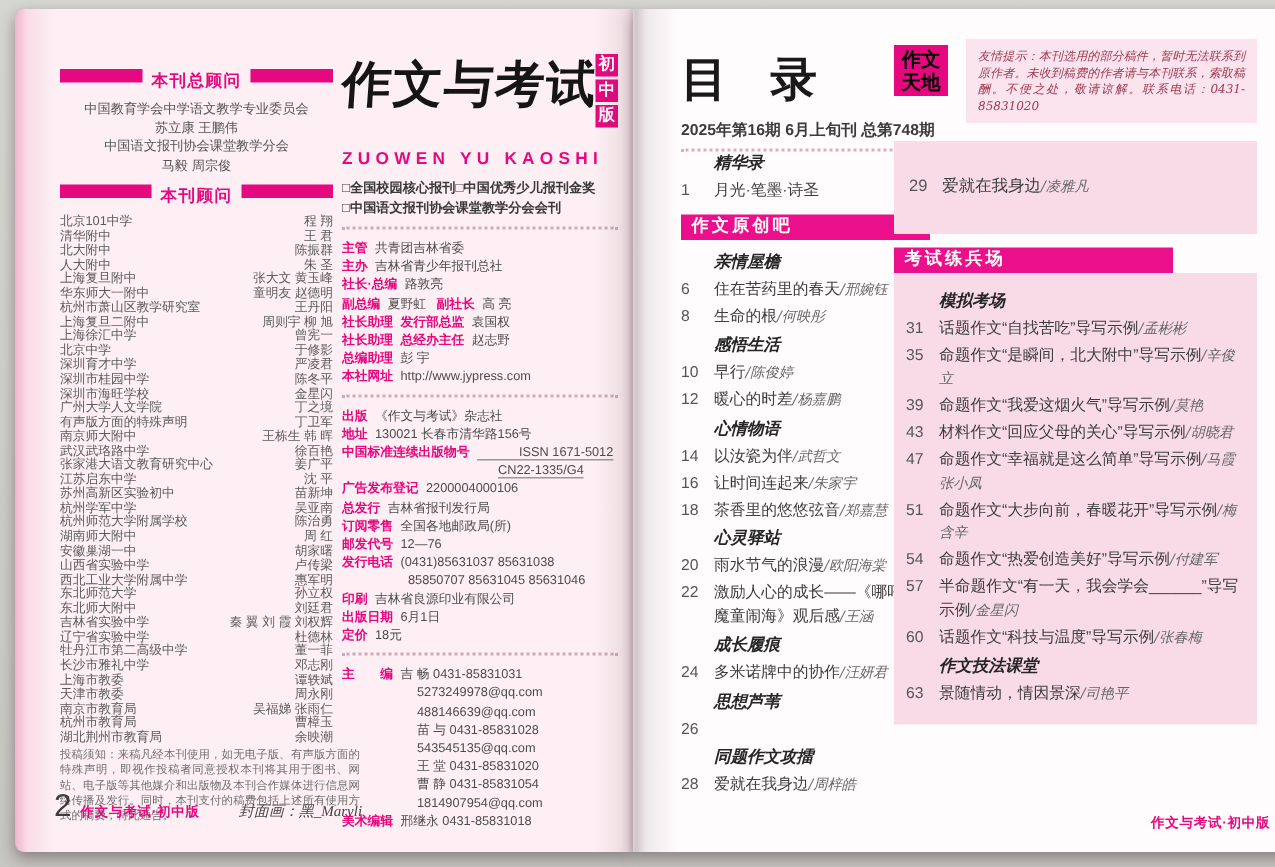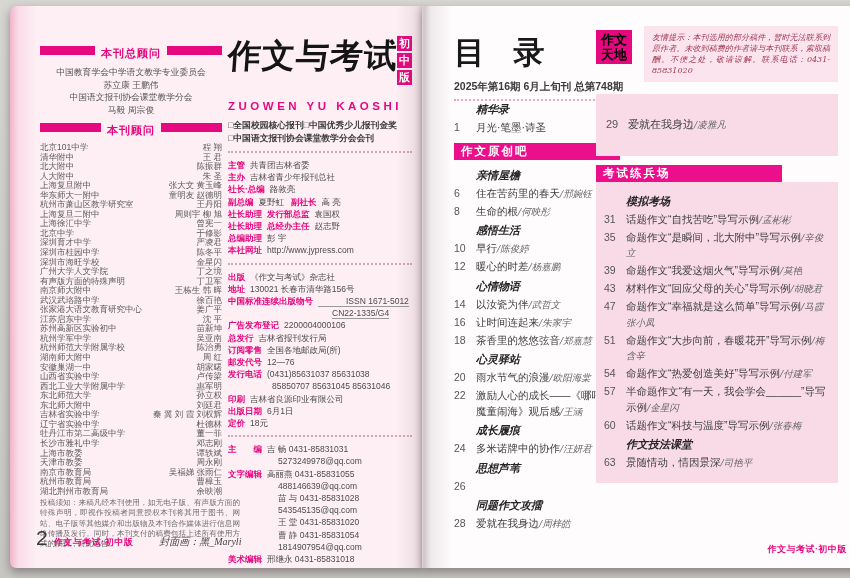--- a/index.html
+++ b/index.html
@@ -300,21 +300,20 @@
           <div class="m-line"><span class="m-label">发行电话</span><span class="m-val">(0431)85631037 85631038</span></div>
           <div class="m-line cont"><span class="m-val">85850707 85631045 85631046</span></div>
           <div class="m-line"><span class="m-label">印刷</span><span class="m-val">吉林省良源印业有限公司</span></div>
           <div class="m-line"><span class="m-label">出版日期</span><span class="m-val">6月1日</span></div>
           <div class="m-line"><span class="m-label">定价</span><span class="m-val">18元</span></div>
         </div>
       <div class="dotted"></div>
       <div id="ed-block">
           <div class="m-line"><span class="m-label">主　　编</span><span class="m-val">吉 畅 0431-85831031</span></div>
           <div class="m-line cont"><span class="m-val">5273249978@qq.com</span></div>
-          <div class="m-line"><span class="m-label">文字编辑</span><span class="m-val">高丽燕 0431-85831055</span></div>
           <div class="m-line cont"><span class="m-val">488146639@qq.com</span></div>
           <div class="m-line cont"><span class="m-val">苗 与 0431-85831028</span></div>
           <div class="m-line cont"><span class="m-val">543545135@qq.com</span></div>
           <div class="m-line cont"><span class="m-val">王 堂 0431-85831020</span></div>
           <div class="m-line cont"><span class="m-val">曹 静 0431-85831054</span></div>
           <div class="m-line cont"><span class="m-val">1814907954@qq.com</span></div>
           <div class="m-line"><span class="m-label">美术编辑</span><span class="m-val">邢继永 0431-85831018</span></div>
         </div>
 
     </div>

